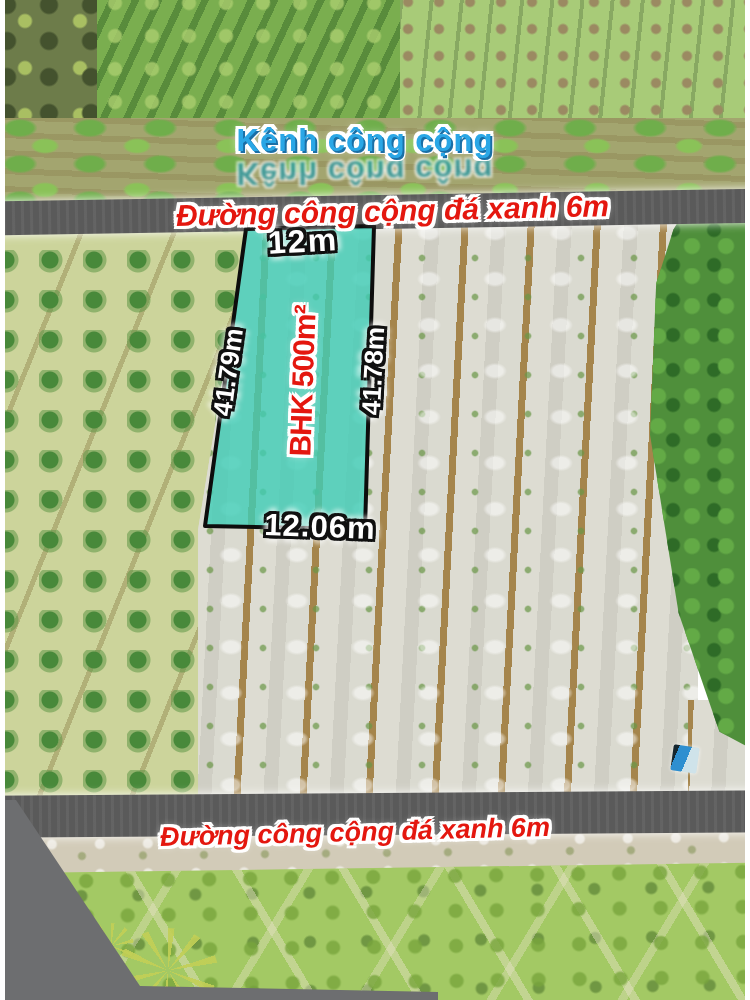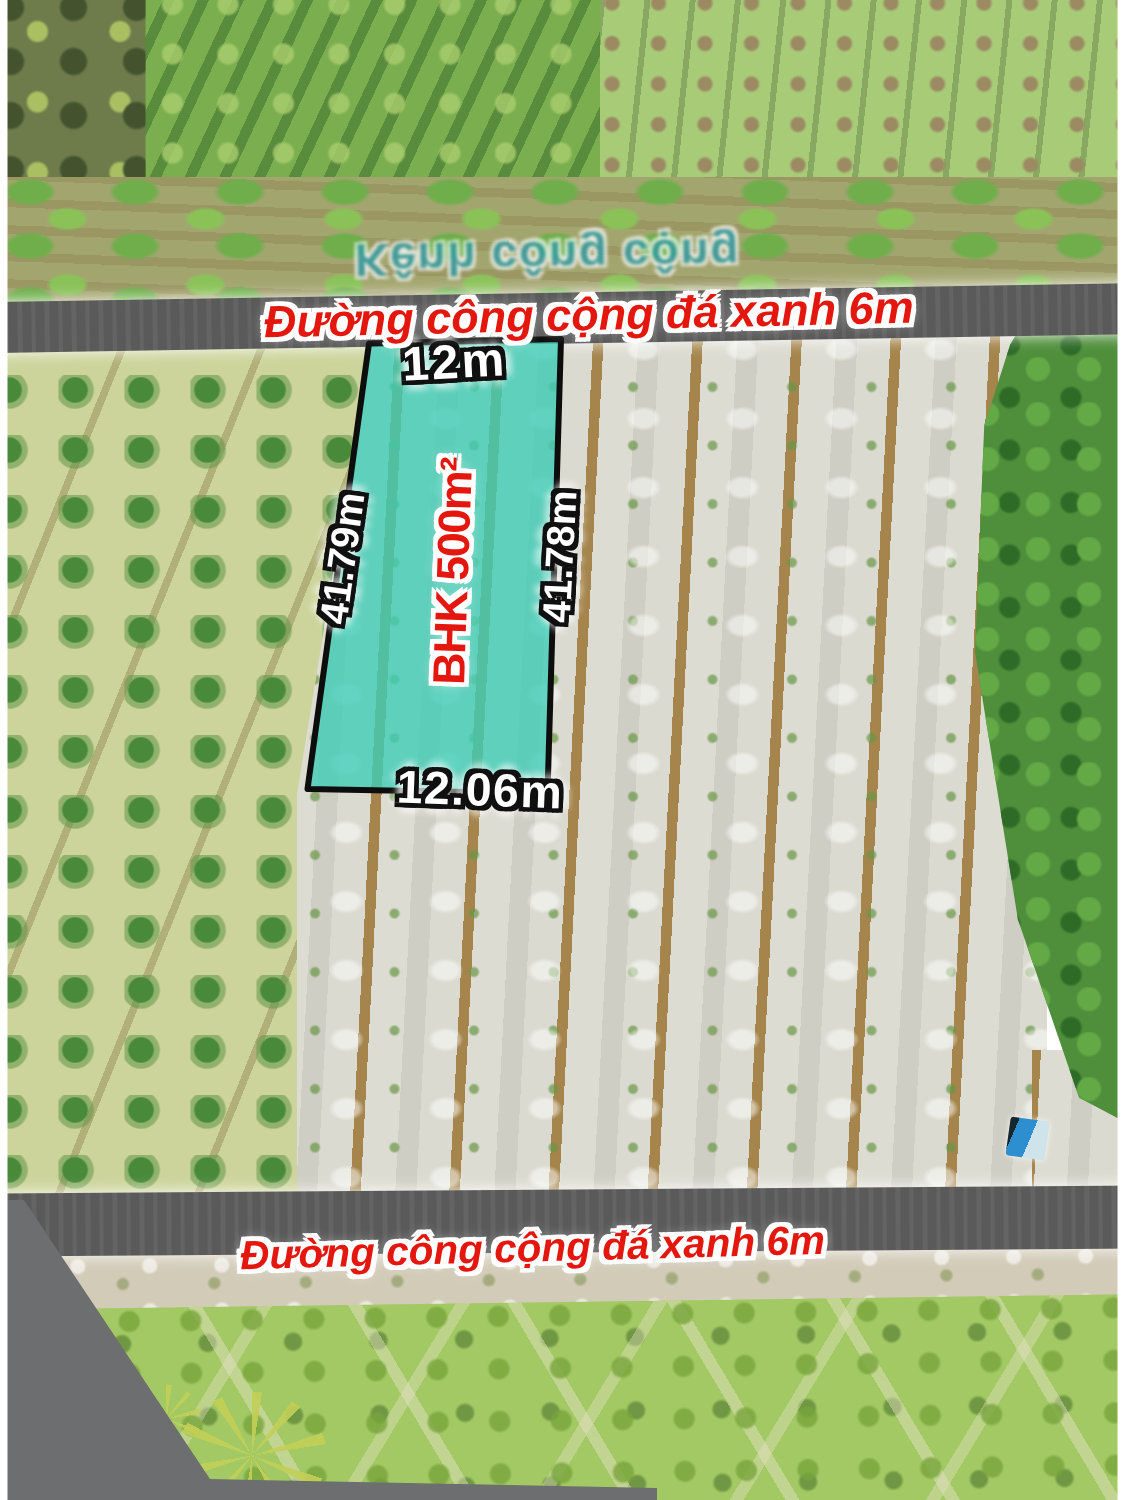--- a/index.html
+++ b/index.html
@@ -211,18 +211,19 @@
   <div class="lbl ob m-top">12m</div>
   <div class="lbl ob m-left">41.79m</div>
   <div class="lbl ob m-right">41.78m</div>
   <div class="lbl ob m-bottom">12.06m</div>
   <div class="lbl ow-red m-area">BHK 500m²</div>
 
   <div class="lbl ow-red road-label-top">Đường công cộng đá xanh 6m</div>
   <div class="lbl ow-red road-label-bottom">Đường công cộng đá xanh 6m</div>
 
   <div class="lbl canal-reflection">Kênh công cộng</div>
+  <div class="lbl canal-label">Kênh công cộng</div>
 
   <div class="wedge"></div>
   <div class="edge-white left"></div>
   <div class="edge-white right"></div>
 
 </div>
 
 </body></html>

